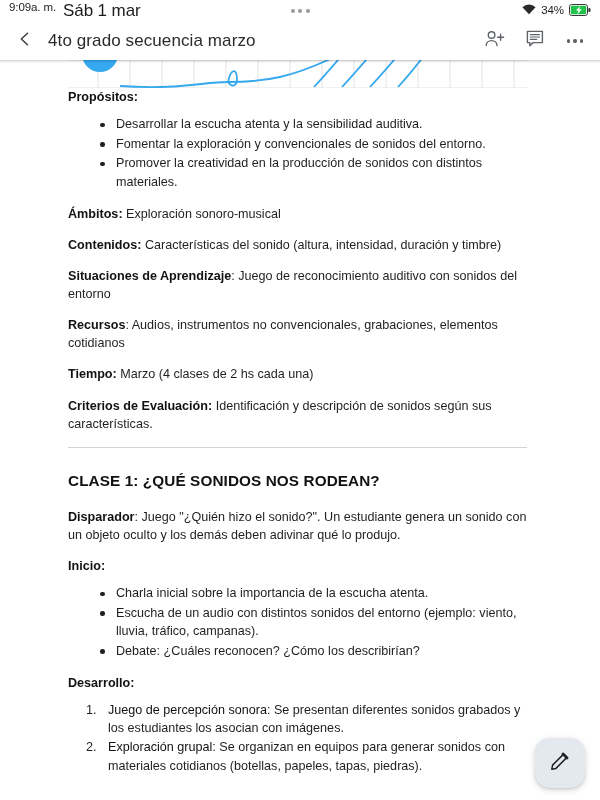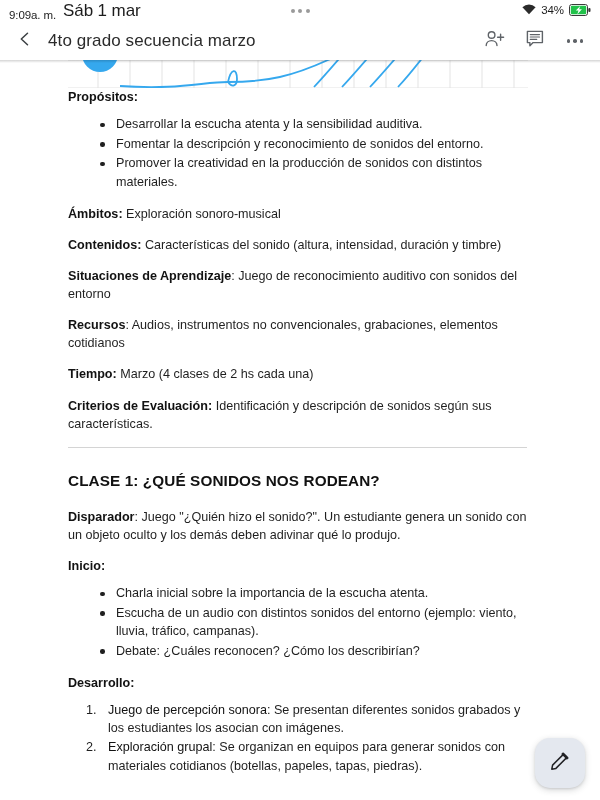--- a/index.html
+++ b/index.html
@@ -17,21 +17,21 @@
     position: relative;
     height: 22px;
     display: flex;
     align-items: center;
     padding: 0 9px 0 9px;
     background: #ffffff;
     font-size: 11.5px;
     color: #1d1d1d;
     letter-spacing: -0.1px;
   }
-  #status-left { display: flex; align-items: flex-end; gap: 7px; white-space: nowrap; }
+  #status-left { display: flex; align-items: flex-start; gap: 7px; white-space: nowrap; }
   #status-left .time { font-size: 11.5px; }
   #status-left .date { font-size: 17px; }
   #status-center {
     position: absolute; left: 0; right: 0; top: 0; bottom: 0;
     display: flex; align-items: center; justify-content: center;
     pointer-events: none;
   }
   .cutout-dots { display: flex; gap: 3.5px; }
   .cutout-dots i { width: 4px; height: 4px; border-radius: 50%; background: #9a9a9a; display:block; }
   #status-right {
@@ -308,21 +308,21 @@
 
   <div id="doc-body">
 
 
     <p class="para label-line">
       <b>Propósitos:</b>
     </p>
 
     <ul class="doc-ul">
       <li>Desarrollar la escucha atenta y la sensibilidad auditiva.</li>
-      <li>Fomentar la descripción y reconocimiento de sonidos del entorno.</li>
+      <li>Fomentar la exploración y convencionales de sonidos del entorno.</li>
       <li>Promover la creatividad en la producción de sonidos con distintos materiales.</li>
     </ul>
 
     <p class="para">
       <b>Ámbitos:</b><span> Exploración sonoro-musical</span>
     </p>
 
     <p class="para">
       <b>Contenidos:</b><span> Características del sonido (altura, intensidad, duración y timbre)</span>
     </p>

